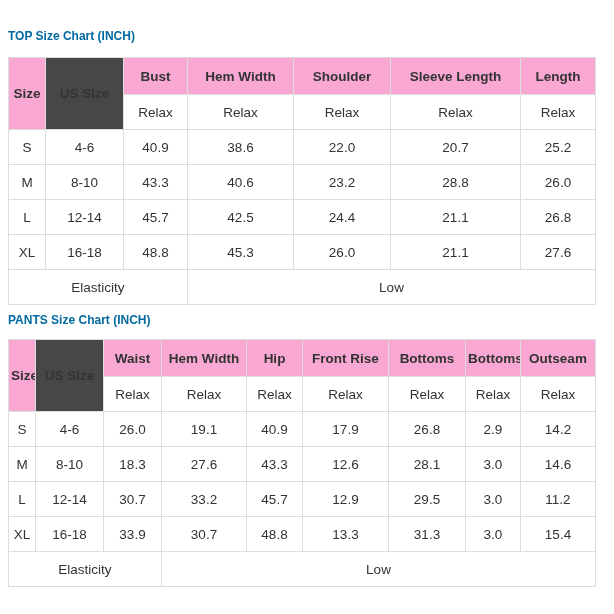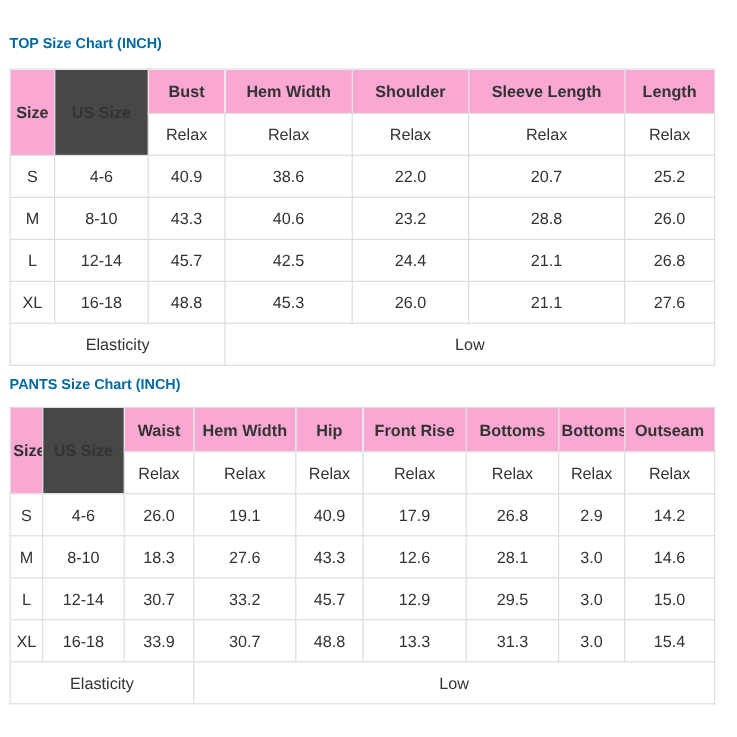--- a/index.html
+++ b/index.html
@@ -207,21 +207,21 @@
       </tr>
       <tr>
         <td class="size-col">L</td>
         <td>12-14</td>
         <td>30.7</td>
         <td>33.2</td>
         <td>45.7</td>
         <td>12.9</td>
         <td>29.5</td>
         <td>3.0</td>
-        <td>15.0</td>
+        <td>11.2</td>
       </tr>
       <tr>
         <td class="size-col">XL</td>
         <td>16-18</td>
         <td>33.9</td>
         <td>30.7</td>
         <td>48.8</td>
         <td>13.3</td>
         <td>31.3</td>
         <td>3.0</td>

